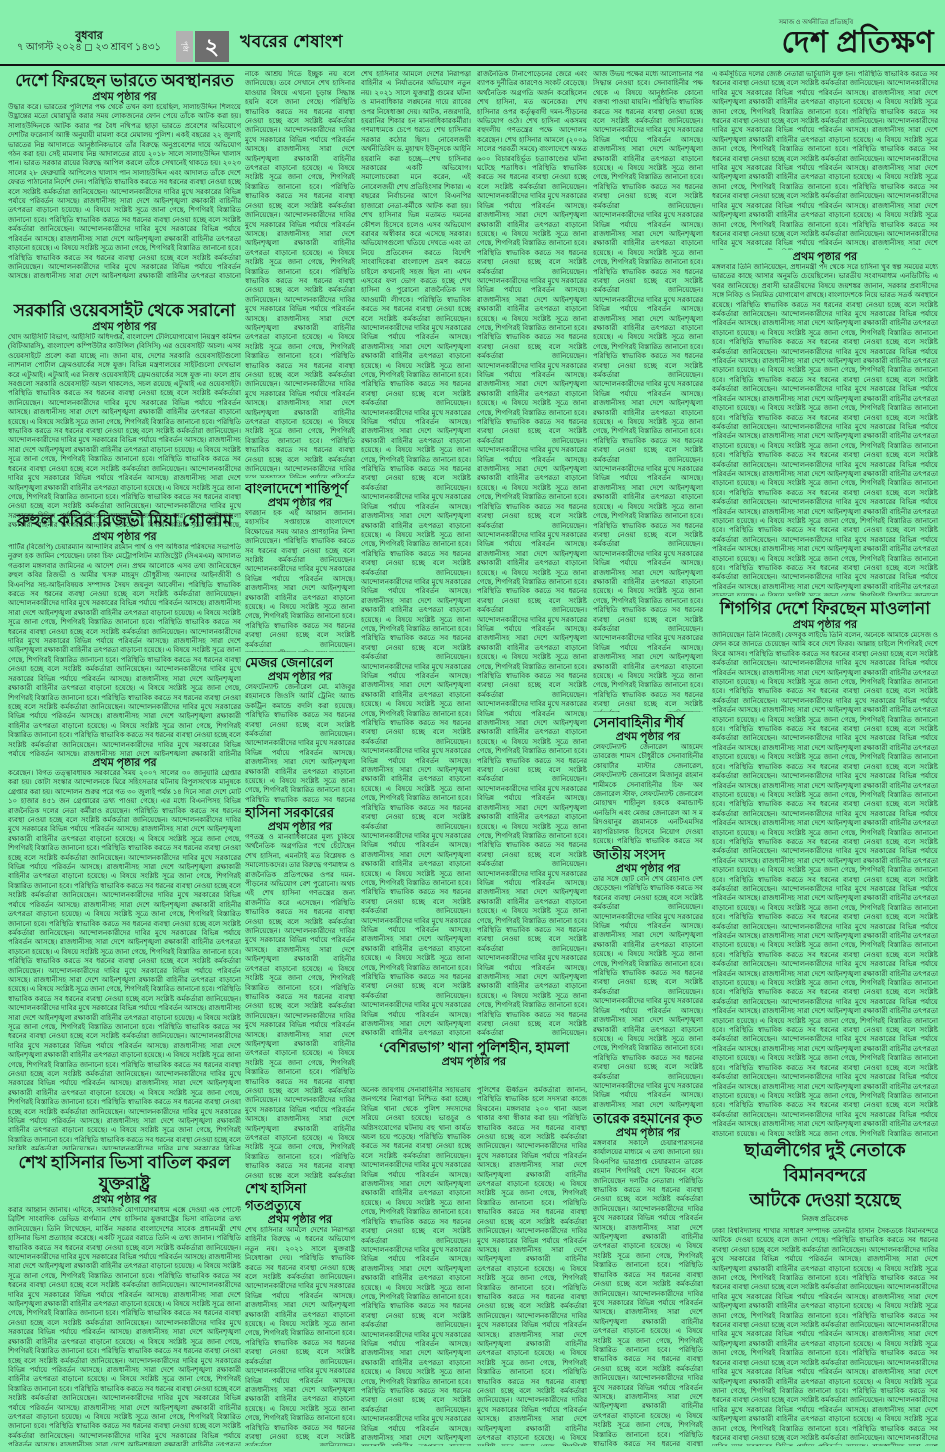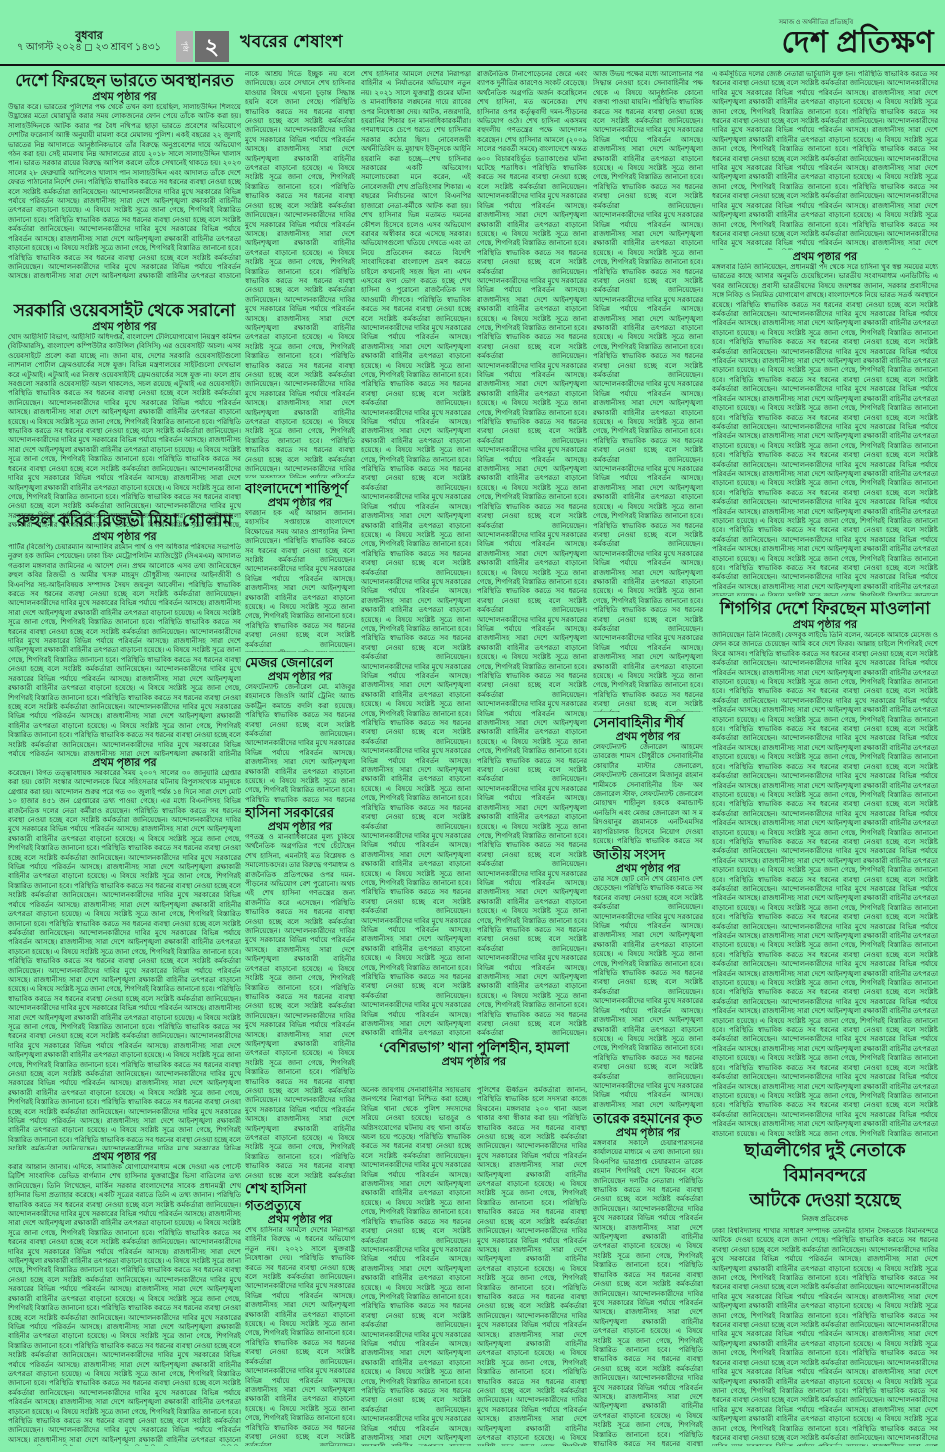--- a/index.html
+++ b/index.html
@@ -74,20 +74,21 @@
     <div class="cont">প্রথম পৃষ্ঠার পর</div>
     <p class="body-text fillblock">পার্টির (বিজেপি) চেয়ারম্যান আন্দালিব রহমান পার্থ ও গণ অধিকার পরিষদের সভাপতি নুরুল হক জামিন পেয়েছেন। ঢাকা চিফ মেট্রোপলিটন ম্যাজিস্ট্রেট (সিএমএম) আদালত গতকাল মঙ্গলবার জামিনের এ আদেশ দেন। প্রথম আলোকে এসব তথ্য জানিয়েছেন রুহুল কবির রিজভী ও আমীর খসরু মাহমুদ চৌধুরীসহ অন্যদের আইনজীবী ও বিএনপির সহ-আইনবিষয়ক সম্পাদক সৈয়দ জয়নুল আবেদীন। পরিস্থিতি স্বাভাবিক করতে সব ধরনের ব্যবস্থা নেওয়া হচ্ছে বলে সংশ্লিষ্ট কর্মকর্তারা জানিয়েছেন। আন্দোলনকারীদের দাবির মুখে সরকারের বিভিন্ন পর্যায়ে পরিবর্তন আসছে। রাজধানীসহ সারা দেশে আইনশৃঙ্খলা রক্ষাকারী বাহিনীর তৎপরতা বাড়ানো হয়েছে। এ বিষয়ে সংশ্লিষ্ট সূত্রে জানা গেছে, শিগগিরই বিস্তারিত জানানো হবে। পরিস্থিতি স্বাভাবিক করতে সব ধরনের ব্যবস্থা নেওয়া হচ্ছে বলে সংশ্লিষ্ট কর্মকর্তারা জানিয়েছেন। আন্দোলনকারীদের দাবির মুখে সরকারের বিভিন্ন পর্যায়ে পরিবর্তন আসছে। রাজধানীসহ সারা দেশে আইনশৃঙ্খলা রক্ষাকারী বাহিনীর তৎপরতা বাড়ানো হয়েছে। এ বিষয়ে সংশ্লিষ্ট সূত্রে জানা গেছে, শিগগিরই বিস্তারিত জানানো হবে। পরিস্থিতি স্বাভাবিক করতে সব ধরনের ব্যবস্থা নেওয়া হচ্ছে বলে সংশ্লিষ্ট কর্মকর্তারা জানিয়েছেন। আন্দোলনকারীদের দাবির মুখে সরকারের বিভিন্ন পর্যায়ে পরিবর্তন আসছে। রাজধানীসহ সারা দেশে আইনশৃঙ্খলা রক্ষাকারী বাহিনীর তৎপরতা বাড়ানো হয়েছে। এ বিষয়ে সংশ্লিষ্ট সূত্রে জানা গেছে, শিগগিরই বিস্তারিত জানানো হবে। পরিস্থিতি স্বাভাবিক করতে সব ধরনের ব্যবস্থা নেওয়া হচ্ছে বলে সংশ্লিষ্ট কর্মকর্তারা জানিয়েছেন। আন্দোলনকারীদের দাবির মুখে সরকারের বিভিন্ন পর্যায়ে পরিবর্তন আসছে। রাজধানীসহ সারা দেশে আইনশৃঙ্খলা রক্ষাকারী বাহিনীর তৎপরতা বাড়ানো হয়েছে। এ বিষয়ে সংশ্লিষ্ট সূত্রে জানা গেছে, শিগগিরই বিস্তারিত জানানো হবে। পরিস্থিতি স্বাভাবিক করতে সব ধরনের ব্যবস্থা নেওয়া হচ্ছে বলে সংশ্লিষ্ট কর্মকর্তারা জানিয়েছেন। আন্দোলনকারীদের দাবির মুখে সরকারের বিভিন্ন পর্যায়ে পরিবর্তন আসছে। রাজধানীসহ সারা দেশে আইনশৃঙ্খলা রক্ষাকারী বাহিনীর তৎপরতা বাড়ানো হয়েছে। এ বিষয়ে সংশ্লিষ্ট সূত্রে জানা গেছে, শিগগিরই বিস্তারিত জানানো হবে। পরিস্থিতি স্বাভাবিক করতে সব ধরনের ব্যবস্থা নেওয়া হচ্ছে বলে সংশ্লিষ্ট কর্মকর্তারা জানিয়েছেন। আন্দোলনকারীদের দাবির মুখে সরকারের বিভিন্ন পর্যায়ে পরিবর্তন আসছে। রাজধানীসহ সারা দেশে আইনশৃঙ্খলা রক্ষাকারী বাহিনীর তৎপরতা বাড়ানো হয়েছে। এ বিষয়ে সংশ্লিষ্ট সূত্রে জানা গেছে, শিগগিরই বিস্তারিত জানানো হবে। পরিস্থিতি স্বাভাবিক করতে সব ধরনের ব্যবস্থা নেওয়া হচ্ছে বলে সংশ্লিষ্ট কর্মকর্তারা জানিয়েছেন। আন্দোলনকারীদের দাবির মুখে সরকারের বিভিন্ন পর্যায়ে পরিবর্তন আসছে। রাজধানীসহ সারা দেশে আইনশৃঙ্খলা রক্ষাকারী বাহিনীর তৎপরতা বাড়ানো হয়েছে। এ বিষয়ে সংশ্লিষ্ট সূত্রে জানা গেছে, শিগগিরই বিস্তারিত জানানো হবে। পরিস্থিতি স্বাভাবিক করতে সব ধরনের ব্যবস্থা নেওয়া হচ্ছে বলে সংশ্লিষ্ট কর্মকর্তারা জানিয়েছেন। আন্দোলনকারীদের দাবির মুখে সরকারের বিভিন্ন পর্যায়ে পরিবর্তন আসছে। রাজধানীসহ সারা দেশে আইনশৃঙ্খলা রক্ষাকারী বাহিনীর তৎপরতা বাড়ানো হয়েছে। এ বিষয়ে সংশ্লিষ্ট সূত্রে জানা গেছে, শিগগিরই বিস্তারিত জানানো হবে। </p>
   </div>
 
   <div class="story" style="left:8px;top:758px;width:233px;height:392px;">
     <div class="cont">প্রথম পৃষ্ঠার পর</div>
     <p class="body-text fillblock">করেছেন। বিগত তত্ত্বাবধায়ক সরকারের সময় ২০০৭ সালের ৩০ জানুয়ারি গ্রেপ্তার করা হয়। কোটা সংস্কার আন্দোলনকে ঘিরে সহিংসতার ঘটনায় বিপুলসংখ্যক মানুষকে গ্রেপ্তার করা হয়। আন্দোলন শুরুর পরে গত ৩০ জুলাই পর্যন্ত ১৪ দিনে সারা দেশে মোট ১০ হাজার ৪৫১ জন গ্রেপ্তারের তথ্য পাওয়া গেছে। এর মধ্যে বিএনপিসহ বিভিন্ন রাজনৈতিক দলের নেতা কর্মীরাও রয়েছেন। পরিস্থিতি স্বাভাবিক করতে সব ধরনের ব্যবস্থা নেওয়া হচ্ছে বলে সংশ্লিষ্ট কর্মকর্তারা জানিয়েছেন। আন্দোলনকারীদের দাবির মুখে সরকারের বিভিন্ন পর্যায়ে পরিবর্তন আসছে। রাজধানীসহ সারা দেশে আইনশৃঙ্খলা রক্ষাকারী বাহিনীর তৎপরতা বাড়ানো হয়েছে। এ বিষয়ে সংশ্লিষ্ট সূত্রে জানা গেছে, শিগগিরই বিস্তারিত জানানো হবে। পরিস্থিতি স্বাভাবিক করতে সব ধরনের ব্যবস্থা নেওয়া হচ্ছে বলে সংশ্লিষ্ট কর্মকর্তারা জানিয়েছেন। আন্দোলনকারীদের দাবির মুখে সরকারের বিভিন্ন পর্যায়ে পরিবর্তন আসছে। রাজধানীসহ সারা দেশে আইনশৃঙ্খলা রক্ষাকারী বাহিনীর তৎপরতা বাড়ানো হয়েছে। এ বিষয়ে সংশ্লিষ্ট সূত্রে জানা গেছে, শিগগিরই বিস্তারিত জানানো হবে। পরিস্থিতি স্বাভাবিক করতে সব ধরনের ব্যবস্থা নেওয়া হচ্ছে বলে সংশ্লিষ্ট কর্মকর্তারা জানিয়েছেন। আন্দোলনকারীদের দাবির মুখে সরকারের বিভিন্ন পর্যায়ে পরিবর্তন আসছে। রাজধানীসহ সারা দেশে আইনশৃঙ্খলা রক্ষাকারী বাহিনীর তৎপরতা বাড়ানো হয়েছে। এ বিষয়ে সংশ্লিষ্ট সূত্রে জানা গেছে, শিগগিরই বিস্তারিত জানানো হবে। পরিস্থিতি স্বাভাবিক করতে সব ধরনের ব্যবস্থা নেওয়া হচ্ছে বলে সংশ্লিষ্ট কর্মকর্তারা জানিয়েছেন। আন্দোলনকারীদের দাবির মুখে সরকারের বিভিন্ন পর্যায়ে পরিবর্তন আসছে। রাজধানীসহ সারা দেশে আইনশৃঙ্খলা রক্ষাকারী বাহিনীর তৎপরতা বাড়ানো হয়েছে। এ বিষয়ে সংশ্লিষ্ট সূত্রে জানা গেছে, শিগগিরই বিস্তারিত জানানো হবে। পরিস্থিতি স্বাভাবিক করতে সব ধরনের ব্যবস্থা নেওয়া হচ্ছে বলে সংশ্লিষ্ট কর্মকর্তারা জানিয়েছেন। আন্দোলনকারীদের দাবির মুখে সরকারের বিভিন্ন পর্যায়ে পরিবর্তন আসছে। রাজধানীসহ সারা দেশে আইনশৃঙ্খলা রক্ষাকারী বাহিনীর তৎপরতা বাড়ানো হয়েছে। এ বিষয়ে সংশ্লিষ্ট সূত্রে জানা গেছে, শিগগিরই বিস্তারিত জানানো হবে। পরিস্থিতি স্বাভাবিক করতে সব ধরনের ব্যবস্থা নেওয়া হচ্ছে বলে সংশ্লিষ্ট কর্মকর্তারা জানিয়েছেন। আন্দোলনকারীদের দাবির মুখে সরকারের বিভিন্ন পর্যায়ে পরিবর্তন আসছে। রাজধানীসহ সারা দেশে আইনশৃঙ্খলা রক্ষাকারী বাহিনীর তৎপরতা বাড়ানো হয়েছে। এ বিষয়ে সংশ্লিষ্ট সূত্রে জানা গেছে, শিগগিরই বিস্তারিত জানানো হবে। পরিস্থিতি স্বাভাবিক করতে সব ধরনের ব্যবস্থা নেওয়া হচ্ছে বলে সংশ্লিষ্ট কর্মকর্তারা জানিয়েছেন। আন্দোলনকারীদের দাবির মুখে সরকারের বিভিন্ন পর্যায়ে পরিবর্তন আসছে। রাজধানীসহ সারা দেশে আইনশৃঙ্খলা রক্ষাকারী বাহিনীর তৎপরতা বাড়ানো হয়েছে। এ বিষয়ে সংশ্লিষ্ট সূত্রে জানা গেছে, শিগগিরই বিস্তারিত জানানো হবে। পরিস্থিতি স্বাভাবিক করতে সব ধরনের ব্যবস্থা নেওয়া হচ্ছে বলে সংশ্লিষ্ট কর্মকর্তারা জানিয়েছেন। আন্দোলনকারীদের দাবির মুখে সরকারের বিভিন্ন পর্যায়ে পরিবর্তন আসছে। রাজধানীসহ সারা দেশে আইনশৃঙ্খলা রক্ষাকারী বাহিনীর তৎপরতা বাড়ানো হয়েছে। এ বিষয়ে সংশ্লিষ্ট সূত্রে জানা গেছে, শিগগিরই বিস্তারিত জানানো হবে। পরিস্থিতি স্বাভাবিক করতে সব ধরনের ব্যবস্থা নেওয়া হচ্ছে বলে সংশ্লিষ্ট কর্মকর্তারা জানিয়েছেন। আন্দোলনকারীদের দাবির মুখে সরকারের বিভিন্ন পর্যায়ে পরিবর্তন আসছে। রাজধানীসহ সারা দেশে আইনশৃঙ্খলা রক্ষাকারী বাহিনীর তৎপরতা বাড়ানো হয়েছে। এ বিষয়ে সংশ্লিষ্ট সূত্রে জানা গেছে, শিগগিরই বিস্তারিত জানানো হবে। পরিস্থিতি স্বাভাবিক করতে সব ধরনের ব্যবস্থা নেওয়া হচ্ছে বলে সংশ্লিষ্ট কর্মকর্তারা জানিয়েছেন। আন্দোলনকারীদের দাবির মুখে সরকারের বিভিন্ন পর্যায়ে পরিবর্তন আসছে। রাজধানীসহ সারা দেশে আইনশৃঙ্খলা রক্ষাকারী বাহিনীর তৎপরতা বাড়ানো হয়েছে। এ বিষয়ে সংশ্লিষ্ট সূত্রে জানা গেছে, শিগগিরই বিস্তারিত জানানো হবে। পরিস্থিতি স্বাভাবিক করতে সব ধরনের ব্যবস্থা নেওয়া হচ্ছে বলে সংশ্লিষ্ট কর্মকর্তারা জানিয়েছেন। আন্দোলনকারীদের দাবির মুখে সরকারের বিভিন্ন পর্যায়ে পরিবর্তন আসছে। রাজধানীসহ সারা দেশে আইনশৃঙ্খলা রক্ষাকারী বাহিনীর তৎপরতা বাড়ানো হয়েছে। এ বিষয়ে সংশ্লিষ্ট সূত্রে জানা গেছে, শিগগিরই বিস্তারিত জানানো হবে। পরিস্থিতি স্বাভাবিক করতে সব ধরনের ব্যবস্থা নেওয়া হচ্ছে বলে সংশ্লিষ্ট কর্মকর্তারা জানিয়েছেন। আন্দোলনকারীদের দাবির মুখে সরকারের বিভিন্ন পর্যায়ে পরিবর্তন আসছে। রাজধানীসহ সারা দেশে আইনশৃঙ্খলা রক্ষাকারী বাহিনীর তৎপরতা বাড়ানো হয়েছে। এ বিষয়ে সংশ্লিষ্ট সূত্রে জানা গেছে, শিগগিরই বিস্তারিত জানানো হবে। পরিস্থিতি স্বাভাবিক করতে সব ধরনের ব্যবস্থা নেওয়া হচ্ছে বলে সংশ্লিষ্ট কর্মকর্তারা জানিয়েছেন। আন্দোলনকারীদের দাবির মুখে সরকারের বিভিন্ন পর্যায়ে পরিবর্তন আসছে। রাজধানীসহ সারা দেশে আইনশৃঙ্খলা রক্ষাকারী বাহিনীর তৎপরতা বাড়ানো হয়েছে। এ বিষয়ে সংশ্লিষ্ট সূত্রে জানা গেছে, শিগগিরই বিস্তারিত জানানো হবে। পরিস্থিতি স্বাভাবিক করতে সব ধরনের ব্যবস্থা নেওয়া হচ্ছে বলে সংশ্লিষ্ট কর্মকর্তারা জানিয়েছেন। আন্দোলনকারীদের দাবির মুখে সরকারের বিভিন্ন পর্যায়ে পরিবর্তন আসছে। রাজধানীসহ সারা দেশে আইনশৃঙ্খলা রক্ষাকারী বাহিনীর তৎপরতা বাড়ানো হয়েছে। এ বিষয়ে সংশ্লিষ্ট সূত্রে জানা গেছে, শিগগিরই বিস্তারিত জানানো হবে। </p>
   </div>
 
   <div class="story" style="left:8px;top:1152px;width:233px;height:294px;">
+    <h2 class="hl-big">শেখ হাসিনার ভিসা বাতিল করল যুক্তরাষ্ট্র</h2>
     <div class="cont">প্রথম পৃষ্ঠার পর</div>
     <p class="body-text fillblock">করার আহ্বান জানায়। এদিকে, সামাজিক যোগাযোগমাধ্যম এক্সে দেওয়া এক পোস্টে ব্রিটিশ সাংবাদিক ডেভিড বার্গম্যান শেখ হাসিনার যুক্তরাষ্ট্রের ভিসা বাতিলের তথ্য জানিয়েছেন। তিনি লিখেছেন, মার্কিন সরকার বাংলাদেশের সাবেক প্রধানমন্ত্রী শেখ হাসিনার ভিসা প্রত্যাহার করেছে। একটি সূত্রের বরাতে তিনি এ তথ্য জানান। পরিস্থিতি স্বাভাবিক করতে সব ধরনের ব্যবস্থা নেওয়া হচ্ছে বলে সংশ্লিষ্ট কর্মকর্তারা জানিয়েছেন। আন্দোলনকারীদের দাবির মুখে সরকারের বিভিন্ন পর্যায়ে পরিবর্তন আসছে। রাজধানীসহ সারা দেশে আইনশৃঙ্খলা রক্ষাকারী বাহিনীর তৎপরতা বাড়ানো হয়েছে। এ বিষয়ে সংশ্লিষ্ট সূত্রে জানা গেছে, শিগগিরই বিস্তারিত জানানো হবে। পরিস্থিতি স্বাভাবিক করতে সব ধরনের ব্যবস্থা নেওয়া হচ্ছে বলে সংশ্লিষ্ট কর্মকর্তারা জানিয়েছেন। আন্দোলনকারীদের দাবির মুখে সরকারের বিভিন্ন পর্যায়ে পরিবর্তন আসছে। রাজধানীসহ সারা দেশে আইনশৃঙ্খলা রক্ষাকারী বাহিনীর তৎপরতা বাড়ানো হয়েছে। এ বিষয়ে সংশ্লিষ্ট সূত্রে জানা গেছে, শিগগিরই বিস্তারিত জানানো হবে। পরিস্থিতি স্বাভাবিক করতে সব ধরনের ব্যবস্থা নেওয়া হচ্ছে বলে সংশ্লিষ্ট কর্মকর্তারা জানিয়েছেন। আন্দোলনকারীদের দাবির মুখে সরকারের বিভিন্ন পর্যায়ে পরিবর্তন আসছে। রাজধানীসহ সারা দেশে আইনশৃঙ্খলা রক্ষাকারী বাহিনীর তৎপরতা বাড়ানো হয়েছে। এ বিষয়ে সংশ্লিষ্ট সূত্রে জানা গেছে, শিগগিরই বিস্তারিত জানানো হবে। পরিস্থিতি স্বাভাবিক করতে সব ধরনের ব্যবস্থা নেওয়া হচ্ছে বলে সংশ্লিষ্ট কর্মকর্তারা জানিয়েছেন। আন্দোলনকারীদের দাবির মুখে সরকারের বিভিন্ন পর্যায়ে পরিবর্তন আসছে। রাজধানীসহ সারা দেশে আইনশৃঙ্খলা রক্ষাকারী বাহিনীর তৎপরতা বাড়ানো হয়েছে। এ বিষয়ে সংশ্লিষ্ট সূত্রে জানা গেছে, শিগগিরই বিস্তারিত জানানো হবে। পরিস্থিতি স্বাভাবিক করতে সব ধরনের ব্যবস্থা নেওয়া হচ্ছে বলে সংশ্লিষ্ট কর্মকর্তারা জানিয়েছেন। আন্দোলনকারীদের দাবির মুখে সরকারের বিভিন্ন পর্যায়ে পরিবর্তন আসছে। রাজধানীসহ সারা দেশে আইনশৃঙ্খলা রক্ষাকারী বাহিনীর তৎপরতা বাড়ানো হয়েছে। এ বিষয়ে সংশ্লিষ্ট সূত্রে জানা গেছে, শিগগিরই বিস্তারিত জানানো হবে। পরিস্থিতি স্বাভাবিক করতে সব ধরনের ব্যবস্থা নেওয়া হচ্ছে বলে সংশ্লিষ্ট কর্মকর্তারা জানিয়েছেন। আন্দোলনকারীদের দাবির মুখে সরকারের বিভিন্ন পর্যায়ে পরিবর্তন আসছে। রাজধানীসহ সারা দেশে আইনশৃঙ্খলা রক্ষাকারী বাহিনীর তৎপরতা বাড়ানো হয়েছে। এ বিষয়ে সংশ্লিষ্ট সূত্রে জানা গেছে, শিগগিরই বিস্তারিত জানানো হবে। পরিস্থিতি স্বাভাবিক করতে সব ধরনের ব্যবস্থা নেওয়া হচ্ছে বলে সংশ্লিষ্ট কর্মকর্তারা জানিয়েছেন। আন্দোলনকারীদের দাবির মুখে সরকারের বিভিন্ন পর্যায়ে পরিবর্তন আসছে। রাজধানীসহ সারা দেশে আইনশৃঙ্খলা রক্ষাকারী বাহিনীর তৎপরতা বাড়ানো হয়েছে। এ বিষয়ে সংশ্লিষ্ট সূত্রে জানা গেছে, শিগগিরই বিস্তারিত জানানো হবে। পরিস্থিতি স্বাভাবিক করতে সব ধরনের ব্যবস্থা নেওয়া হচ্ছে বলে সংশ্লিষ্ট কর্মকর্তারা জানিয়েছেন। আন্দোলনকারীদের দাবির মুখে সরকারের বিভিন্ন পর্যায়ে পরিবর্তন আসছে। রাজধানীসহ সারা দেশে আইনশৃঙ্খলা রক্ষাকারী বাহিনীর তৎপরতা বাড়ানো হয়েছে। এ বিষয়ে সংশ্লিষ্ট সূত্রে জানা গেছে, শিগগিরই বিস্তারিত জানানো হবে। পরিস্থিতি স্বাভাবিক করতে সব ধরনের ব্যবস্থা নেওয়া হচ্ছে বলে সংশ্লিষ্ট কর্মকর্তারা জানিয়েছেন। আন্দোলনকারীদের দাবির মুখে সরকারের বিভিন্ন পর্যায়ে পরিবর্তন আসছে। রাজধানীসহ সারা দেশে আইনশৃঙ্খলা রক্ষাকারী বাহিনীর তৎপরতা বাড়ানো হয়েছে। এ বিষয়ে সংশ্লিষ্ট সূত্রে জানা গেছে, শিগগিরই বিস্তারিত জানানো হবে। পরিস্থিতি স্বাভাবিক করতে সব ধরনের ব্যবস্থা নেওয়া হচ্ছে বলে সংশ্লিষ্ট কর্মকর্তারা জানিয়েছেন। আন্দোলনকারীদের দাবির মুখে সরকারের বিভিন্ন পর্যায়ে পরিবর্তন আসছে। রাজধানীসহ সারা দেশে আইনশৃঙ্খলা রক্ষাকারী বাহিনীর তৎপরতা বাড়ানো হয়েছে। এ বিষয়ে সংশ্লিষ্ট সূত্রে জানা গেছে, শিগগিরই বিস্তারিত জানানো হবে। </p>
   </div>
 
   <div class="story" style="left:245px;top:70px;width:110px;height:408px;">
     <p class="body-text fillblock">নাকে আশ্রয় দিতে ইচ্ছুক নয় বলে জানিয়েছে। তবে সেখানে শেখ হাসিনার যাওয়ার বিষয়ে এখনো চূড়ান্ত সিদ্ধান্ত হয়নি বলে জানা গেছে। পরিস্থিতি স্বাভাবিক করতে সব ধরনের ব্যবস্থা নেওয়া হচ্ছে বলে সংশ্লিষ্ট কর্মকর্তারা জানিয়েছেন। আন্দোলনকারীদের দাবির মুখে সরকারের বিভিন্ন পর্যায়ে পরিবর্তন আসছে। রাজধানীসহ সারা দেশে আইনশৃঙ্খলা রক্ষাকারী বাহিনীর তৎপরতা বাড়ানো হয়েছে। এ বিষয়ে সংশ্লিষ্ট সূত্রে জানা গেছে, শিগগিরই বিস্তারিত জানানো হবে। পরিস্থিতি স্বাভাবিক করতে সব ধরনের ব্যবস্থা নেওয়া হচ্ছে বলে সংশ্লিষ্ট কর্মকর্তারা জানিয়েছেন। আন্দোলনকারীদের দাবির মুখে সরকারের বিভিন্ন পর্যায়ে পরিবর্তন আসছে। রাজধানীসহ সারা দেশে আইনশৃঙ্খলা রক্ষাকারী বাহিনীর তৎপরতা বাড়ানো হয়েছে। এ বিষয়ে সংশ্লিষ্ট সূত্রে জানা গেছে, শিগগিরই বিস্তারিত জানানো হবে। পরিস্থিতি স্বাভাবিক করতে সব ধরনের ব্যবস্থা নেওয়া হচ্ছে বলে সংশ্লিষ্ট কর্মকর্তারা জানিয়েছেন। আন্দোলনকারীদের দাবির মুখে সরকারের বিভিন্ন পর্যায়ে পরিবর্তন আসছে। রাজধানীসহ সারা দেশে আইনশৃঙ্খলা রক্ষাকারী বাহিনীর তৎপরতা বাড়ানো হয়েছে। এ বিষয়ে সংশ্লিষ্ট সূত্রে জানা গেছে, শিগগিরই বিস্তারিত জানানো হবে। পরিস্থিতি স্বাভাবিক করতে সব ধরনের ব্যবস্থা নেওয়া হচ্ছে বলে সংশ্লিষ্ট কর্মকর্তারা জানিয়েছেন। আন্দোলনকারীদের দাবির মুখে সরকারের বিভিন্ন পর্যায়ে পরিবর্তন আসছে। রাজধানীসহ সারা দেশে আইনশৃঙ্খলা রক্ষাকারী বাহিনীর তৎপরতা বাড়ানো হয়েছে। এ বিষয়ে সংশ্লিষ্ট সূত্রে জানা গেছে, শিগগিরই বিস্তারিত জানানো হবে। পরিস্থিতি স্বাভাবিক করতে সব ধরনের ব্যবস্থা নেওয়া হচ্ছে বলে সংশ্লিষ্ট কর্মকর্তারা জানিয়েছেন। আন্দোলনকারীদের দাবির মুখে সরকারের বিভিন্ন পর্যায়ে পরিবর্তন আসছে। রাজধানীসহ সারা দেশে আইনশৃঙ্খলা রক্ষাকারী বাহিনীর তৎপরতা বাড়ানো হয়েছে। এ বিষয়ে সংশ্লিষ্ট সূত্রে জানা গেছে, শিগগিরই বিস্তারিত জানানো হবে। পরিস্থিতি স্বাভাবিক করতে সব ধরনের ব্যবস্থা নেওয়া হচ্ছে বলে সংশ্লিষ্ট কর্মকর্তারা জানিয়েছেন। আন্দোলনকারীদের দাবির মুখে সরকারের বিভিন্ন পর্যায়ে পরিবর্তন আসছে। রাজধানীসহ সারা দেশে আইনশৃঙ্খলা রক্ষাকারী বাহিনীর তৎপরতা বাড়ানো হয়েছে। এ বিষয়ে সংশ্লিষ্ট সূত্রে জানা গেছে, শিগগিরই বিস্তারিত জানানো হবে। পরিস্থিতি স্বাভাবিক করতে সব ধরনের ব্যবস্থা নেওয়া হচ্ছে বলে সংশ্লিষ্ট কর্মকর্তারা জানিয়েছেন। আন্দোলনকারীদের দাবির মুখে সরকারের বিভিন্ন পর্যায়ে পরিবর্তন আসছে। রাজধানীসহ সারা দেশে আইনশৃঙ্খলা রক্ষাকারী বাহিনীর তৎপরতা বাড়ানো হয়েছে। এ বিষয়ে সংশ্লিষ্ট সূত্রে জানা গেছে, শিগগিরই বিস্তারিত জানানো হবে। পরিস্থিতি স্বাভাবিক করতে সব ধরনের ব্যবস্থা নেওয়া হচ্ছে বলে সংশ্লিষ্ট কর্মকর্তারা জানিয়েছেন। আন্দোলনকারীদের দাবির মুখে সরকারের বিভিন্ন পর্যায়ে পরিবর্তন আসছে। রাজধানীসহ সারা দেশে আইনশৃঙ্খলা রক্ষাকারী বাহিনীর তৎপরতা বাড়ানো হয়েছে। এ বিষয়ে সংশ্লিষ্ট সূত্রে জানা গেছে, শিগগিরই বিস্তারিত জানানো হবে। </p>
   </div>
 
   <div class="story" style="left:245px;top:480px;width:110px;height:172px;">
     <h2 class="hl-col">বাংলাদেশে শান্তিপূর্ণ</h2>

